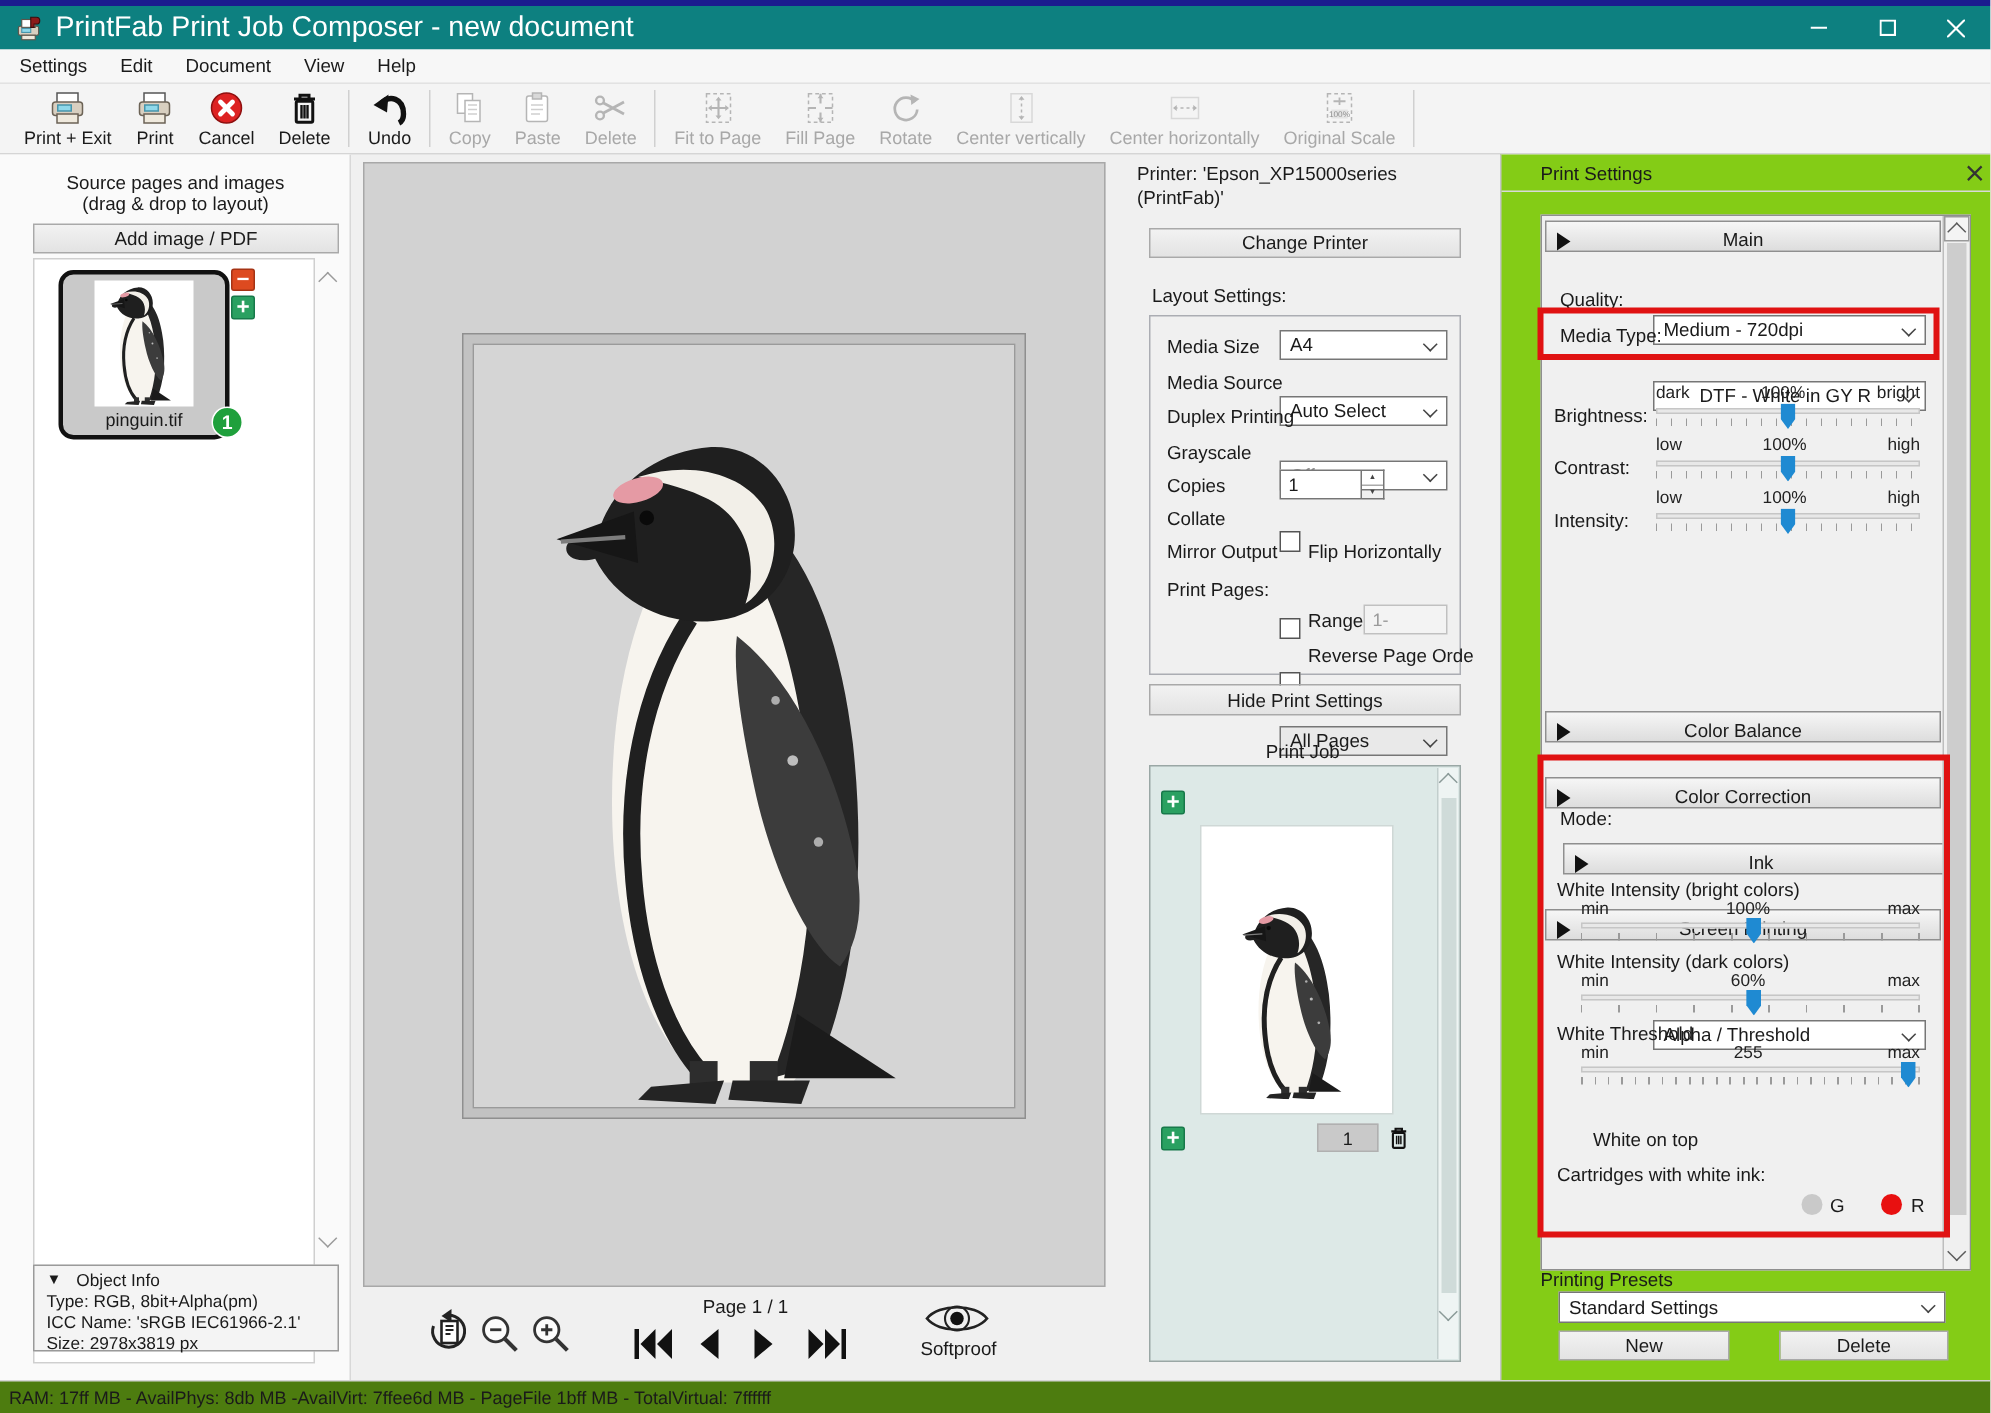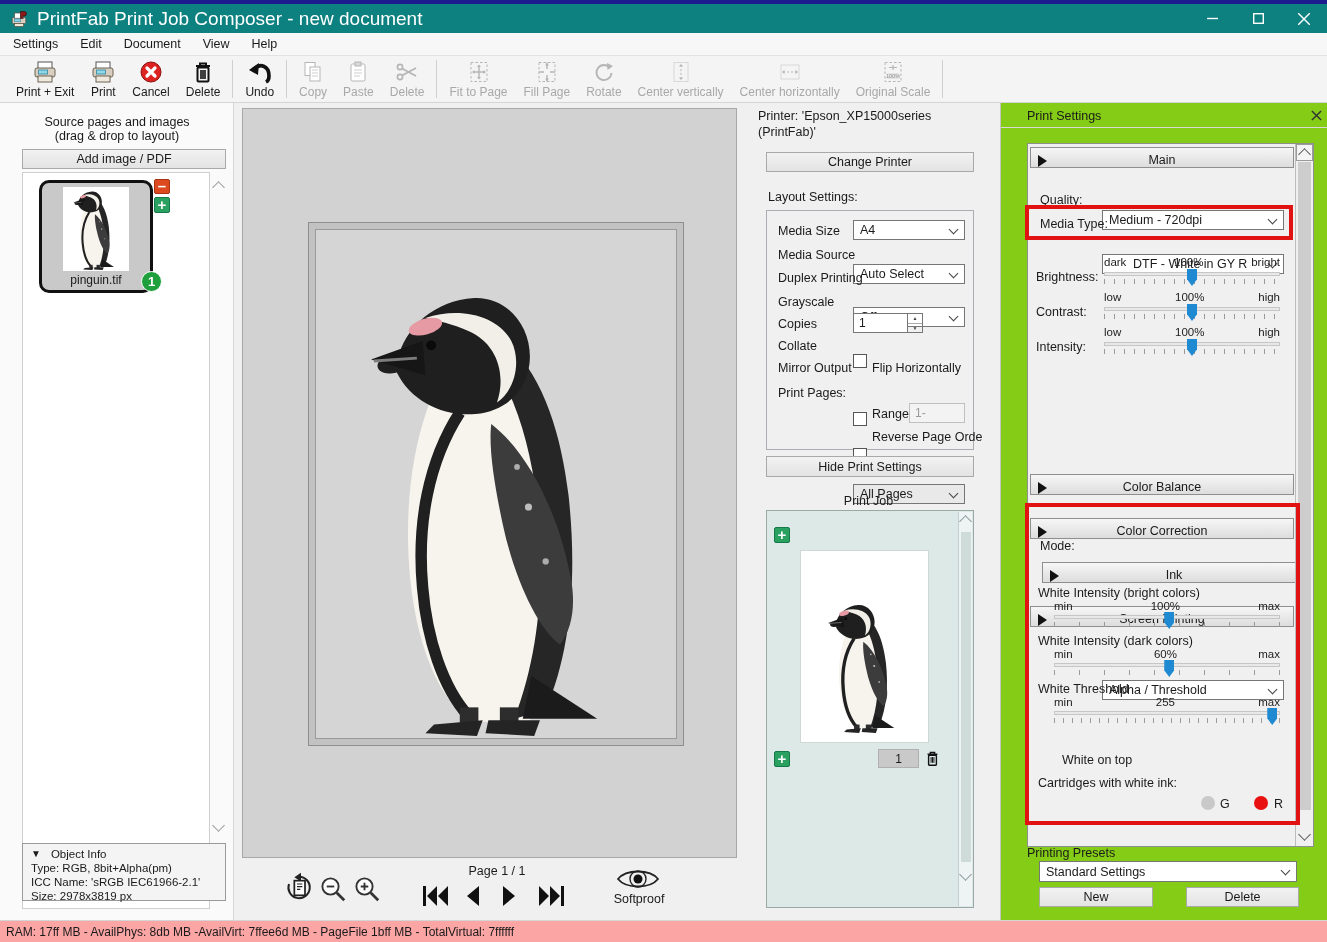--- a/index.html
+++ b/index.html
@@ -552,15 +552,15 @@
 
   <div class="abs" style="left:26px;top:743px;font-size:12.5px;">Printing Presets</div>
   <div class="dd abs" style="left:38px;top:758px;width:258px;height:21px;">
       <span>Standard Settings</span>
       <span class="chev"></span>
     </div>
   <div class="btn abs" style="left:38px;top:784px;width:114px;height:20px;">New</div>
   <div class="btn abs" style="left:185px;top:784px;width:113px;height:20px;">Delete</div>
 </div>
 
-<div class="abs" style="left:0;top:920px;width:1327px;height:22px;background:#fca5a5;border-top:1px solid #d5d5d5;display:flex;align-items:center;padding-left:6px;font-size:12px;">
+<div class="abs" style="left:0;top:920px;width:1327px;height:22px;background:#4d7c0f;border-top:1px solid #d5d5d5;display:flex;align-items:center;padding-left:6px;font-size:12px;">
   <span>RAM: 17ff MB - AvailPhys: 8db MB -AvailVirt: 7ffee6d MB - PageFile 1bff MB - TotalVirtual: 7ffffff</span>
 </div>
 
 </body></html>

